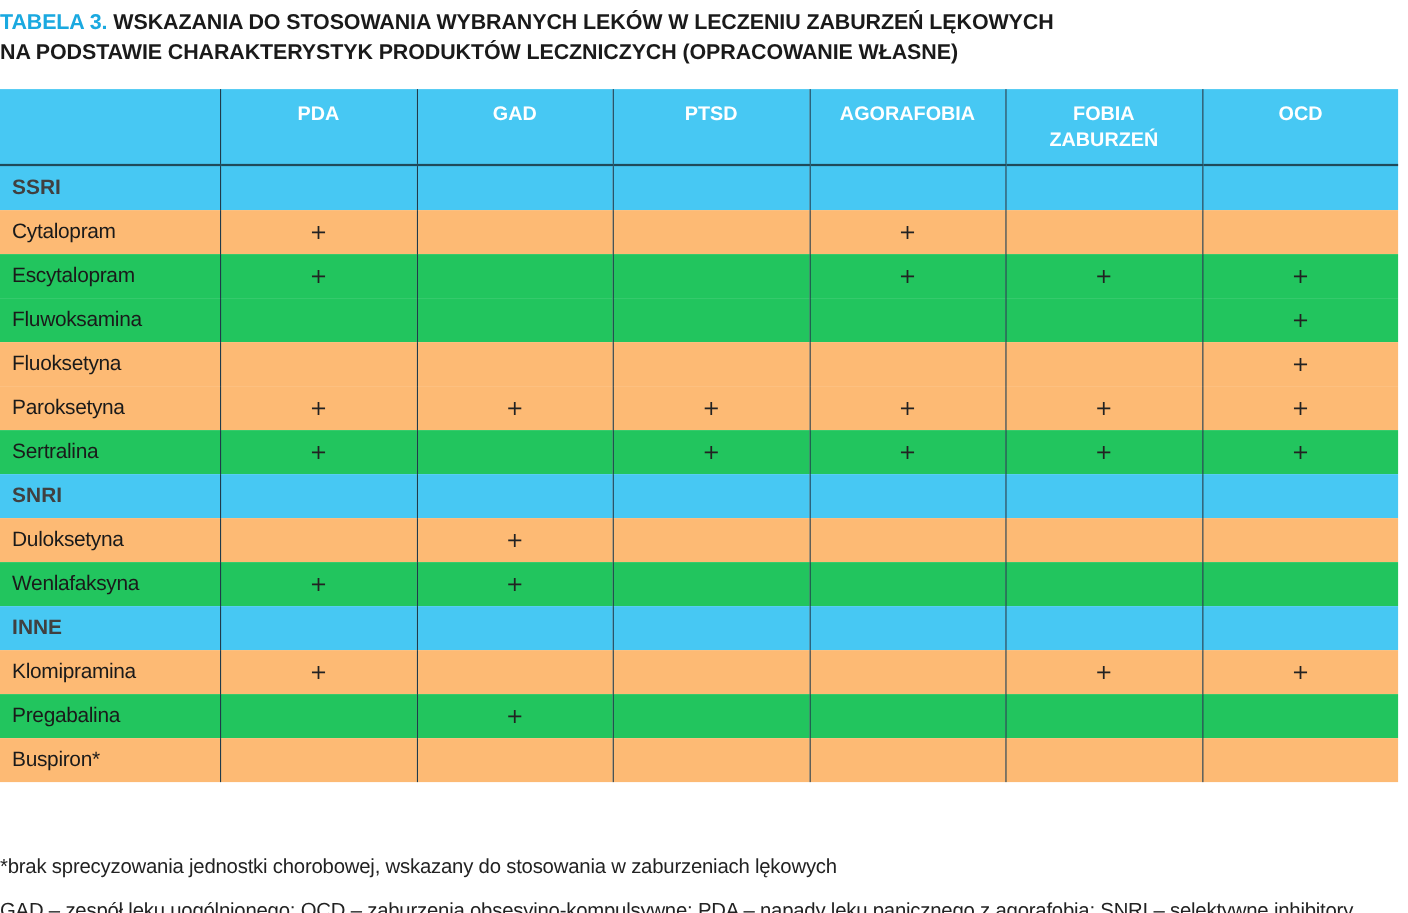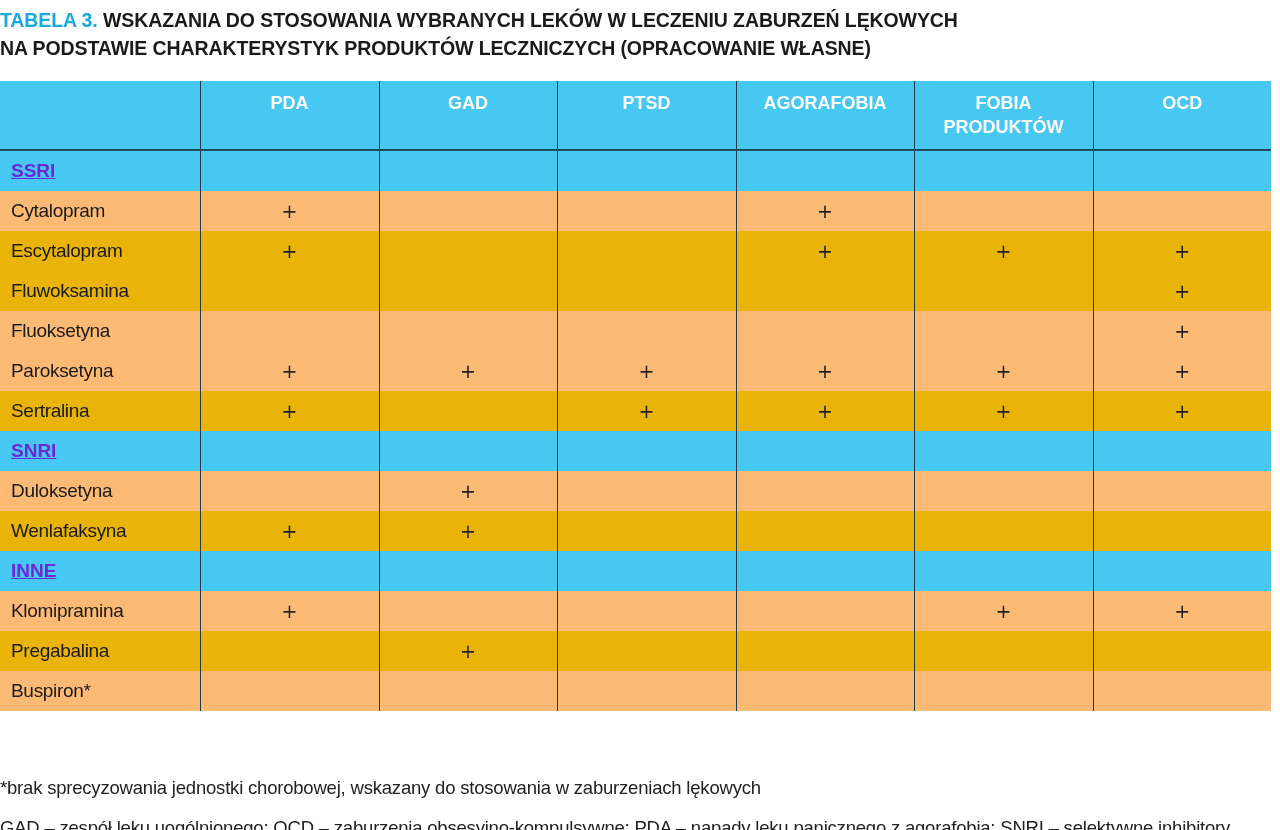--- a/index.html
+++ b/index.html
@@ -63,29 +63,28 @@
       padding-top: 10px;
       line-height: 24px;
       box-sizing: border-box;
       border-bottom: 2px solid #1f4a5a;
     }
     tr.group td {
       background: #47c8f3;
       height: 40px;
     }
     tr.group td.name {
-      color: #6d28d9;
+      color: #404040;
       font-weight: bold;
       font-size: 19px;
       padding-left: 11px;
-      text-decoration: underline;
     }
     tr.drug td { height: 40px; font-size: 19px; }
     tr.drug.med td { background: #fdba74; }
-    tr.drug.pale td { background: #eab308; }
+    tr.drug.pale td { background: #22c55e; }
     tr.drug td.name {
       padding-left: 11px;
       color: #1a1a1a;
       font-family: "Liberation Sans Narrow", "Liberation Sans", sans-serif;
       letter-spacing: -0.3px;
     }
     td.mark {
       text-align: center;
       font-family: "DejaVu Sans", sans-serif;
       font-size: 20px;
@@ -128,21 +127,21 @@
     </colgroup>
     <thead>
       <tr>
         <th></th>
         <th>PDA</th>
         <th>GAD</th>
         <th>PTSD</th>
         <th>AGORAFOBIA</th>
         <th>
           <span>FOBIA</span><br>
-          <span>PRODUKTÓW</span>
+          <span>ZABURZEŃ</span>
         </th>
         <th>OCD</th>
       </tr>
     </thead>
     <tbody id="tbody">
         <tr class="group">
           <td class="name">SSRI</td>
           <td></td>
           <td></td>
           <td></td>

